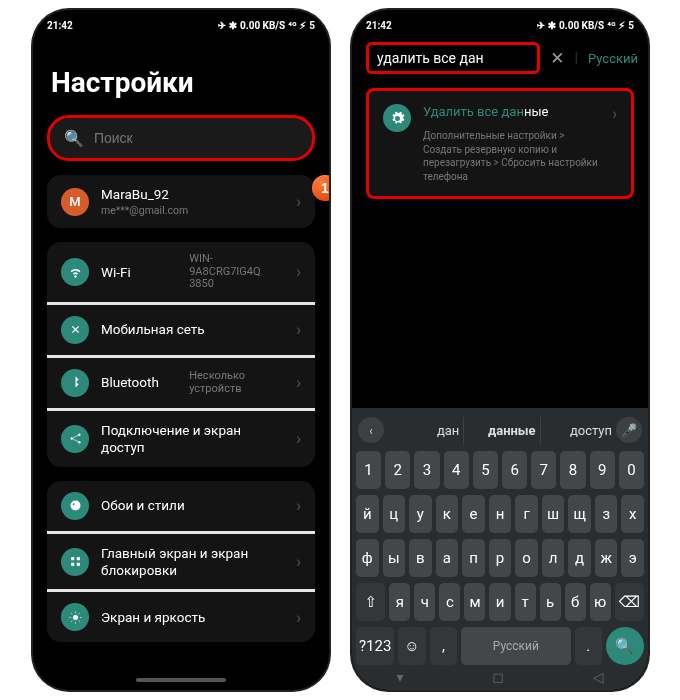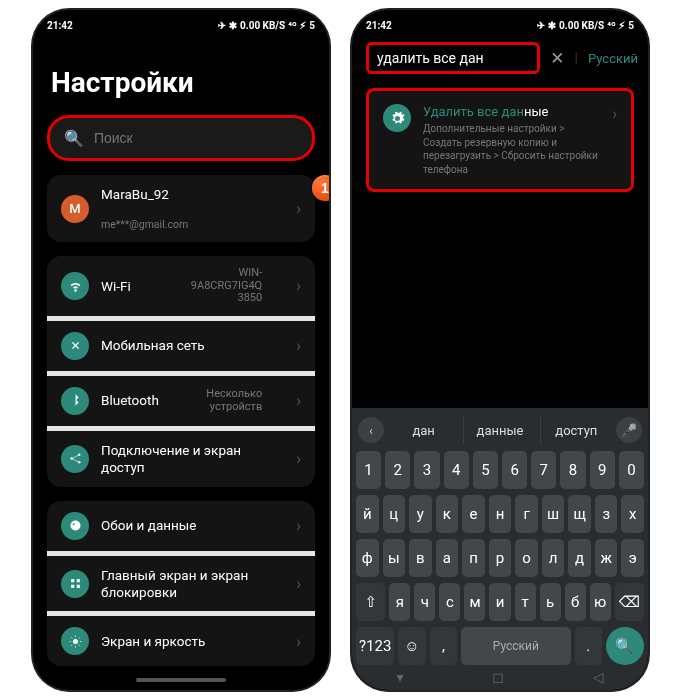--- a/index.html
+++ b/index.html
@@ -5,44 +5,44 @@
   body{margin:0;background:#fff;width:680px;height:700px;font-family:Roboto,system-ui,sans-serif;position:relative}
   .phone{position:absolute;top:10px;width:296px;height:680px;background:#000;border-radius:36px;overflow:hidden;box-shadow:0 0 0 2px #222}
   .p1{left:33px}.p2{left:352px}
   .sb{height:22px;display:flex;justify-content:space-between;align-items:center;padding:4px 14px 0;color:#fff;font-size:10px;font-weight:700}
   .sb .r{display:flex;gap:3px;align-items:center}
   .title{color:#fff;font-size:28px;font-weight:700;padding:30px 18px 16px}
   .search{margin:0 14px;height:40px;background:#1a1a1a;border-radius:22px;display:flex;align-items:center;padding:0 14px;gap:8px}
   .search input{background:none;border:none;outline:none;color:#bef264;font-size:14px;flex:1}
   .card{margin:14px 14px 0;background:#141414;border-radius:14px;overflow:hidden}
   .row{display:flex;align-items:center;padding:11px 14px;gap:12px;min-height:28px;position:relative}
-  .row+.row{border-top:5px solid #e5e5e5}
+  .row+.row{border-top:3px solid #e5e5e5}
   .av,.ico{width:28px;height:28px;border-radius:50%;display:flex;align-items:center;justify-content:center;flex-shrink:0;font-size:13px}
   .av{background:#d65d2b;color:#fff;font-weight:500}
   .ico{background:#2d8a7a}
   .ico svg{width:15px;height:15px;fill:#fff}
   .txt{flex:1;color:#fff;font-size:13.5px;line-height:1.25}
-  .sub{color:#777;font-size:10.5px;margin-top:15px}
-  .val{color:#777;font-size:11px;margin-right:22px;max-width:95px;text-align:right;line-height:1.15}
+  .sub{color:#777;font-size:10.5px;margin-top:1px}
+  .val{color:#777;font-size:11px;margin-right:0;max-width:95px;text-align:left;line-height:1.15}
   .chev{color:#555;font-size:16px}
   .hl{border:3px solid #e40000;border-radius:22px}
   .badge{position:absolute;width:26px;height:26px;border-radius:50%;background:radial-gradient(circle at 35% 30%,#ff7a3a,#e03800);color:#fff;font:700 14px/26px sans-serif;text-align:center;box-shadow:0 1px 3px rgba(0,0,0,.6),inset 0 1px 2px rgba(255,255,255,.3);z-index:10}
   
   .srch2{display:flex;align-items:center;padding:6px 10px 6px 14px;gap:10px;color:#fff;font-size:14px}
   .srch2 .q{flex:1;padding:5px 8px}
   .srch2 .x{color:#999;font-size:17px}
   .srch2 .cancel{color:#2d8a7a;font-size:13px}
   .result{margin:8px 14px;background:#141414;border-radius:14px;padding:13px 14px;display:flex;gap:12px;align-items:flex-start}
   .result .ttl{color:#fff;font-size:13px}
   .result .ttl .m{color:#2d8a7a}
-  .result .path{color:#777;font-size:10px;line-height:1.35;margin-top:3px}
+  .result .path{color:#777;font-size:10px;line-height:1.35;margin-top:10px}
   
   .kb{position:absolute;bottom:0;left:0;right:0;background:#2a2d30;padding-top:4px}
   .sug{display:flex;align-items:center;height:36px;padding:0 6px;gap:4px}
-  .sug .s{flex:1;text-align:center;color:#ddd;font-size:13px;padding:6px 0}
+  .sug .s{flex:1;text-align:right;color:#ddd;font-size:13px;padding:6px 0}
   .sug .s+.s{border-left:1px solid #3d4043}
   .sug .a{width:26px;height:26px;border-radius:50%;background:#3d4043;display:flex;align-items:center;justify-content:center;color:#ccc;font-size:13px}
   .kr{display:flex;gap:4px;padding:3px 4px;justify-content:center}
   .k{flex:1;height:38px;background:#44474a;border-radius:5px;color:#fff;font-size:15px;display:flex;align-items:center;justify-content:center;min-width:0}
   .k.sp{background:#34373a}
   .k.ent{background:#2d8a7a;border-radius:50%;width:38px;flex:none}
   .k.wide{flex:1.4}
   .k.space{flex:4;font-size:12px;color:#aaa}
   .navb{height:18px;display:flex;justify-content:space-around;align-items:center;color:#666;font-size:14px;padding-bottom:4px}
   .hb{height:4px;width:90px;background:#555;border-radius:2px;margin:6px auto 4px}
@@ -122,21 +122,21 @@
       </div>
     </div>
   <div class="card" id="g2">
       <div class="row">
     <div class="ico">
           <svg viewBox="0 0 24 24">
             <circle cx="12" cy="12" r="8"></circle>
             <circle cx="9" cy="10" r="1.5" fill="#2d8a7a"></circle>
           </svg>
         </div>
-    <div class="txt">Обои и данные</div>
+    <div class="txt">Обои и стили</div>
 
     <span class="chev">›</span>
       </div>
       <div class="row">
     <div class="ico">
           <svg viewBox="0 0 24 24">
             <rect x="5" y="5" width="5" height="5"></rect>
             <rect x="14" y="5" width="5" height="5"></rect>
             <rect x="5" y="14" width="5" height="5"></rect>
             <rect x="14" y="14" width="5" height="5"></rect>
@@ -188,21 +188,21 @@
       <div class="ttl"><span class="m">Удалить все дан</span><span>ные</span></div>
       <div class="path">Дополнительные настройки &gt; Создать резервную копию и перезагрузить &gt; Сбросить настройки телефона</div>
     </div>
     <span class="chev">›</span>
   </div>
 
   <div class="kb">
     <div class="sug">
       <div class="a">‹</div>
       <div class="s">дан</div>
-      <div class="s" style="font-weight:400">данные</div>
+      <div class="s" style="font-weight:700">данные</div>
       <div class="s">доступ</div>
       <div class="a">🎤</div>
     </div>
     <div id="kb-rows">
         <div class="kr">
           <div class="k">1</div>
           <div class="k">2</div>
           <div class="k">3</div>
           <div class="k">4</div>
           <div class="k">5</div>

